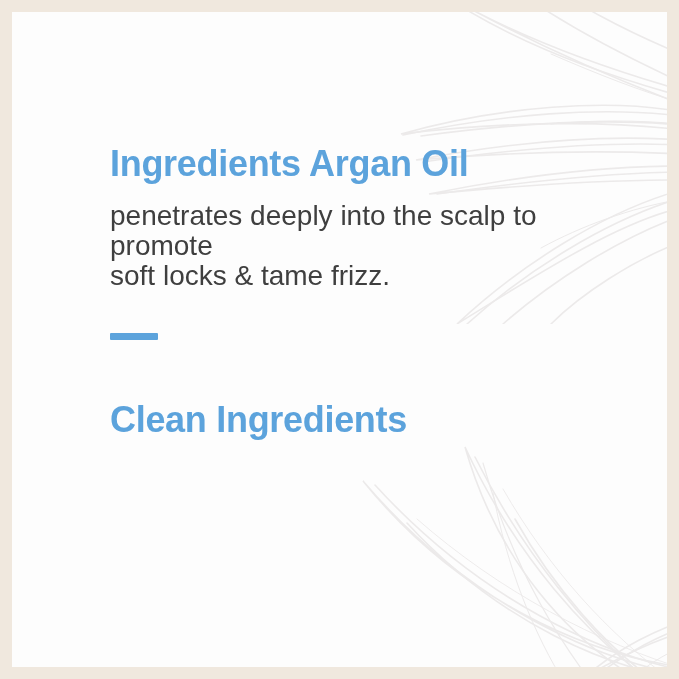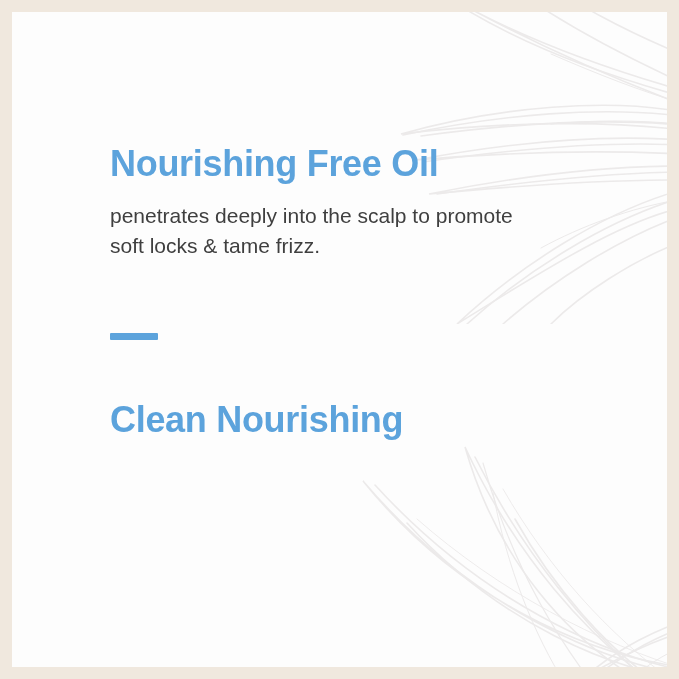--- a/index.html
+++ b/index.html
@@ -69,21 +69,21 @@
     font-weight: bold;
     letter-spacing: -0.3px;
     line-height: 1.0;
     color: #5ca3dc;
     white-space: nowrap;
   }
 
   .body-text {
     margin: 0;
     margin-top: 19px;
-    font-size: 21px;
+    font-size: 28px;
     line-height: 30px;
     font-weight: normal;
     color: #3f3f3f;
     max-width: 500px;
     white-space: pre-line;
   }
 
   
   .divider {
     position: absolute;
@@ -151,27 +151,27 @@
 
           <path d="M150 92 C 232 164, 330 216, 424 244" stroke-width="0.9"></path>
           <path d="M236 62 C 282 142, 340 206, 408 256" stroke-width="0.9"></path>
         </g>
       </svg>
     </div>
 
     <div class="content">
 
       <section class="block block-argan">
-        <h2 class="heading">Nourishing Free Oil</h2>
+        <h2 class="heading">Ingredients Argan Oil</h2>
         <p class="body-text">penetrates deeply into the scalp to promote
 soft locks &amp; tame frizz.</p>
       </section>
 
       <section class="block block-clean">
-        <h2 class="heading">Clean Nourishing</h2>
+        <h2 class="heading">Clean Ingredients</h2>
       </section>
 
     </div>
 
     <div class="divider"></div>
 
   </div>
 </div>
 
 </body></html>

